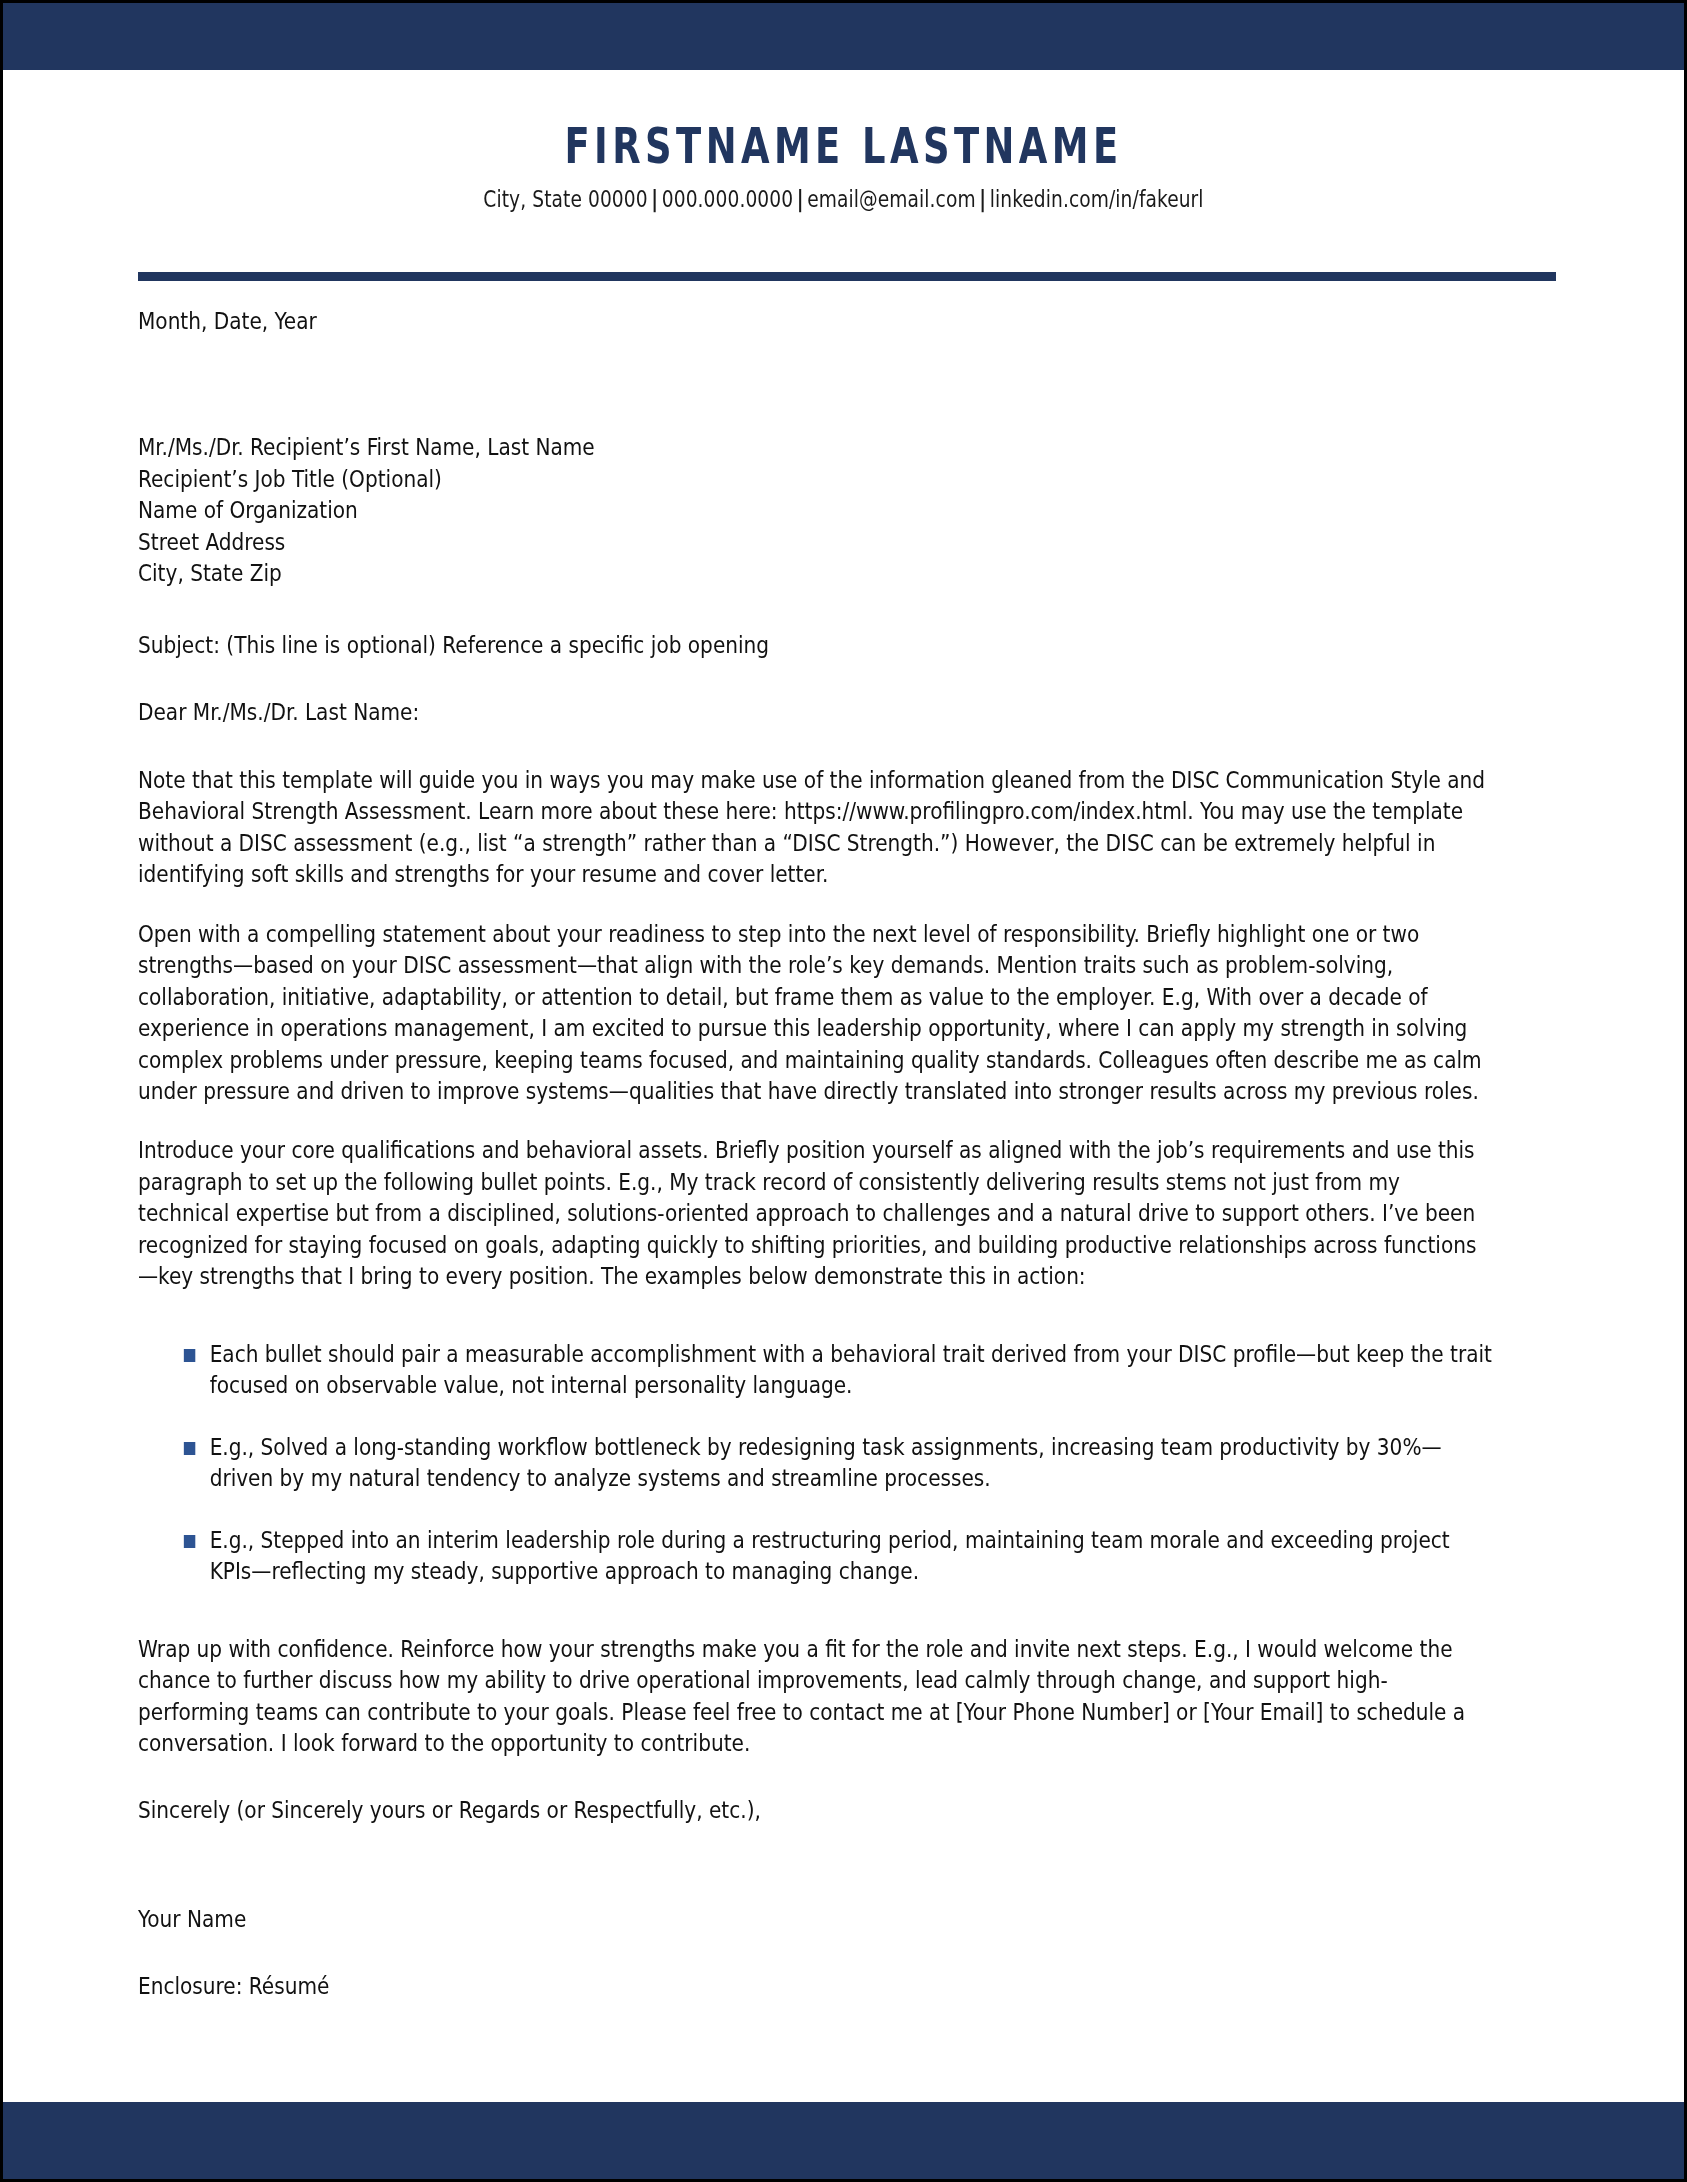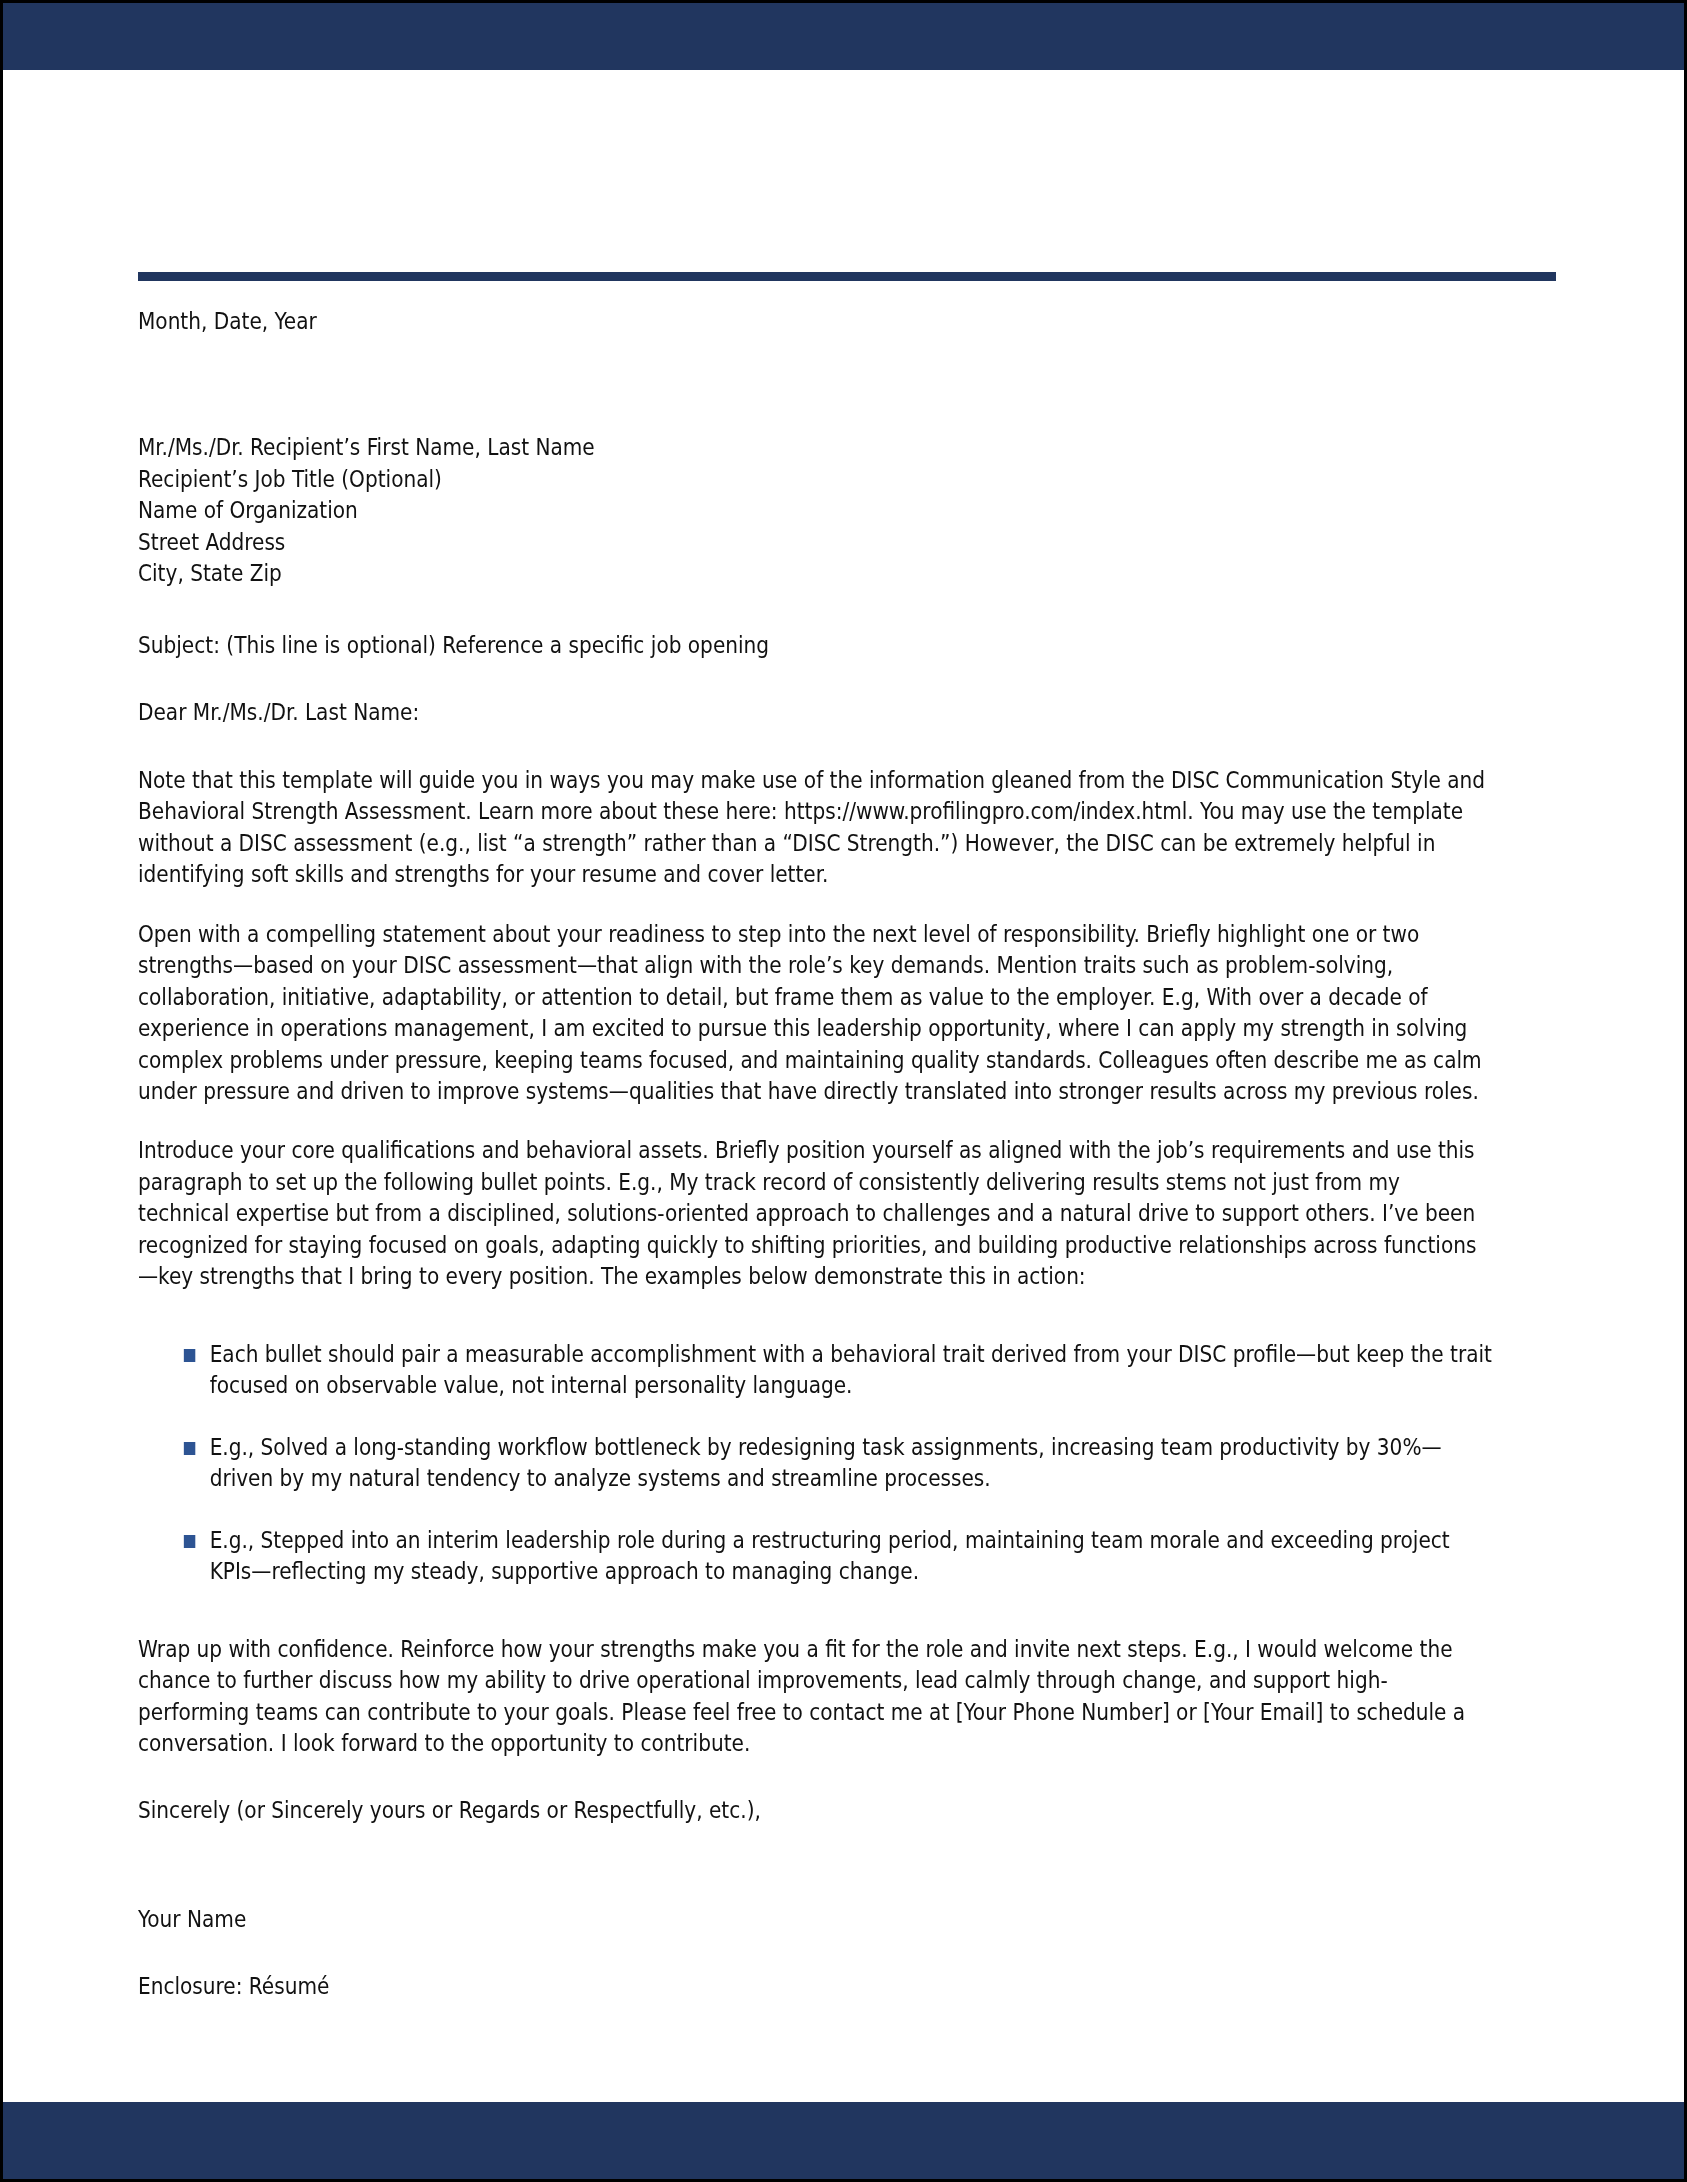--- a/index.html
+++ b/index.html
@@ -127,20 +127,26 @@
     display: block;
   }
 </style>
 </head>
 <body>
 
 <div class="page">
 
   <div class="band band-top"></div>
 
+  <div class="header">
+    <div class="name">FIRSTNAME LASTNAME</div>
+    <div class="contact">
+      <span>City, State 00000</span><span class="sep">|</span><span>000.000.0000</span><span class="sep">|</span><span>email@email.com</span><span class="sep">|</span><span>linkedin.com/in/fakeurl</span>
+    </div>
+  </div>
 
   <div class="rule"></div>
 
   <div class="body">
 
     <p class="line">Month, Date, Year</p>
 
     <div class="sp-96"></div>
 
     <div>

